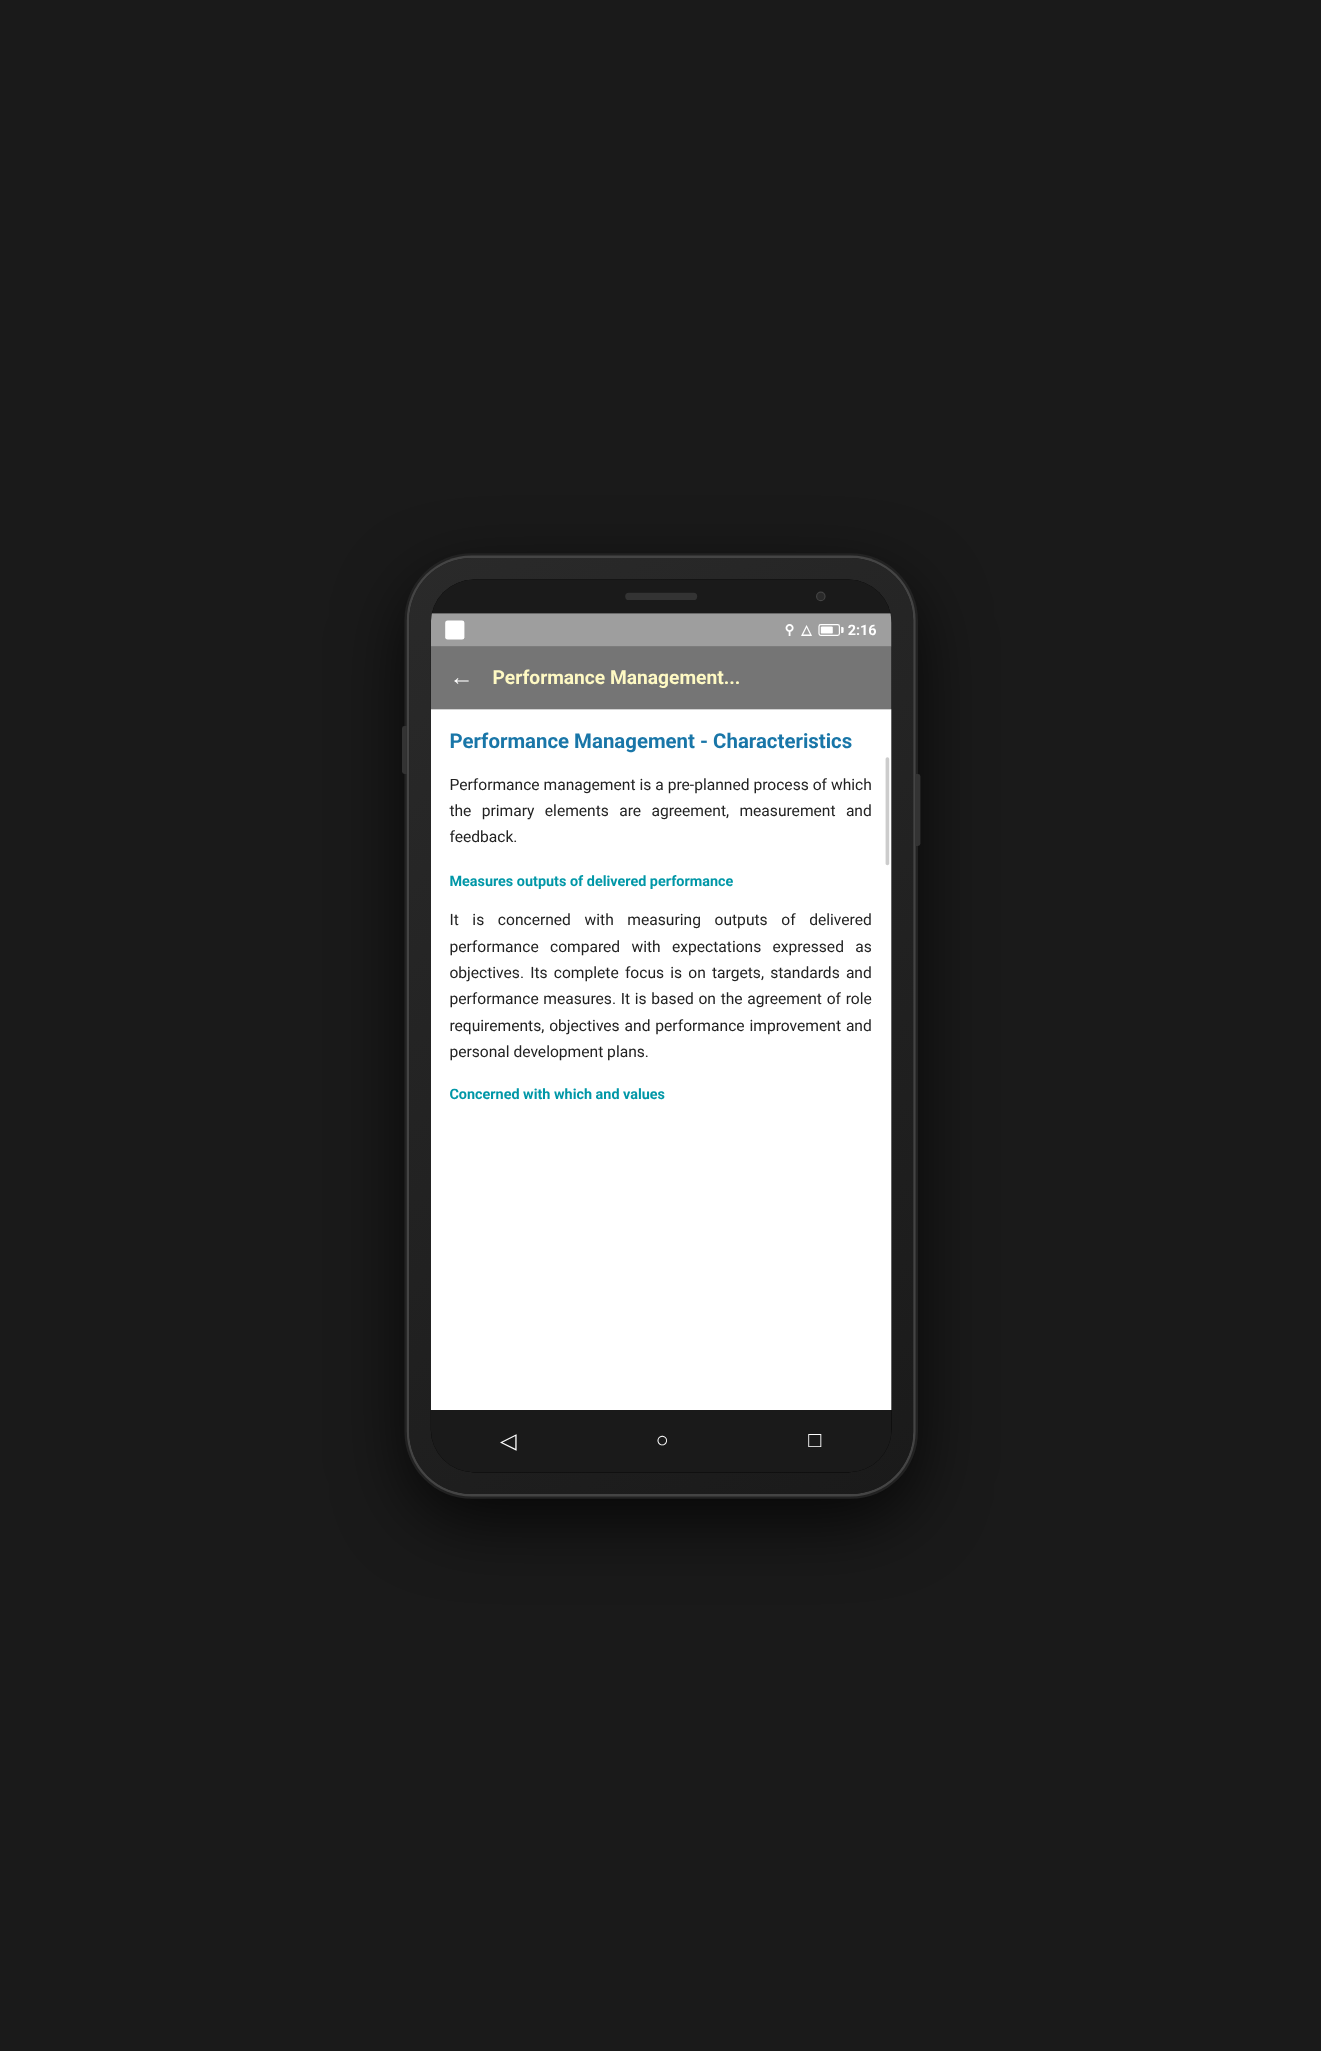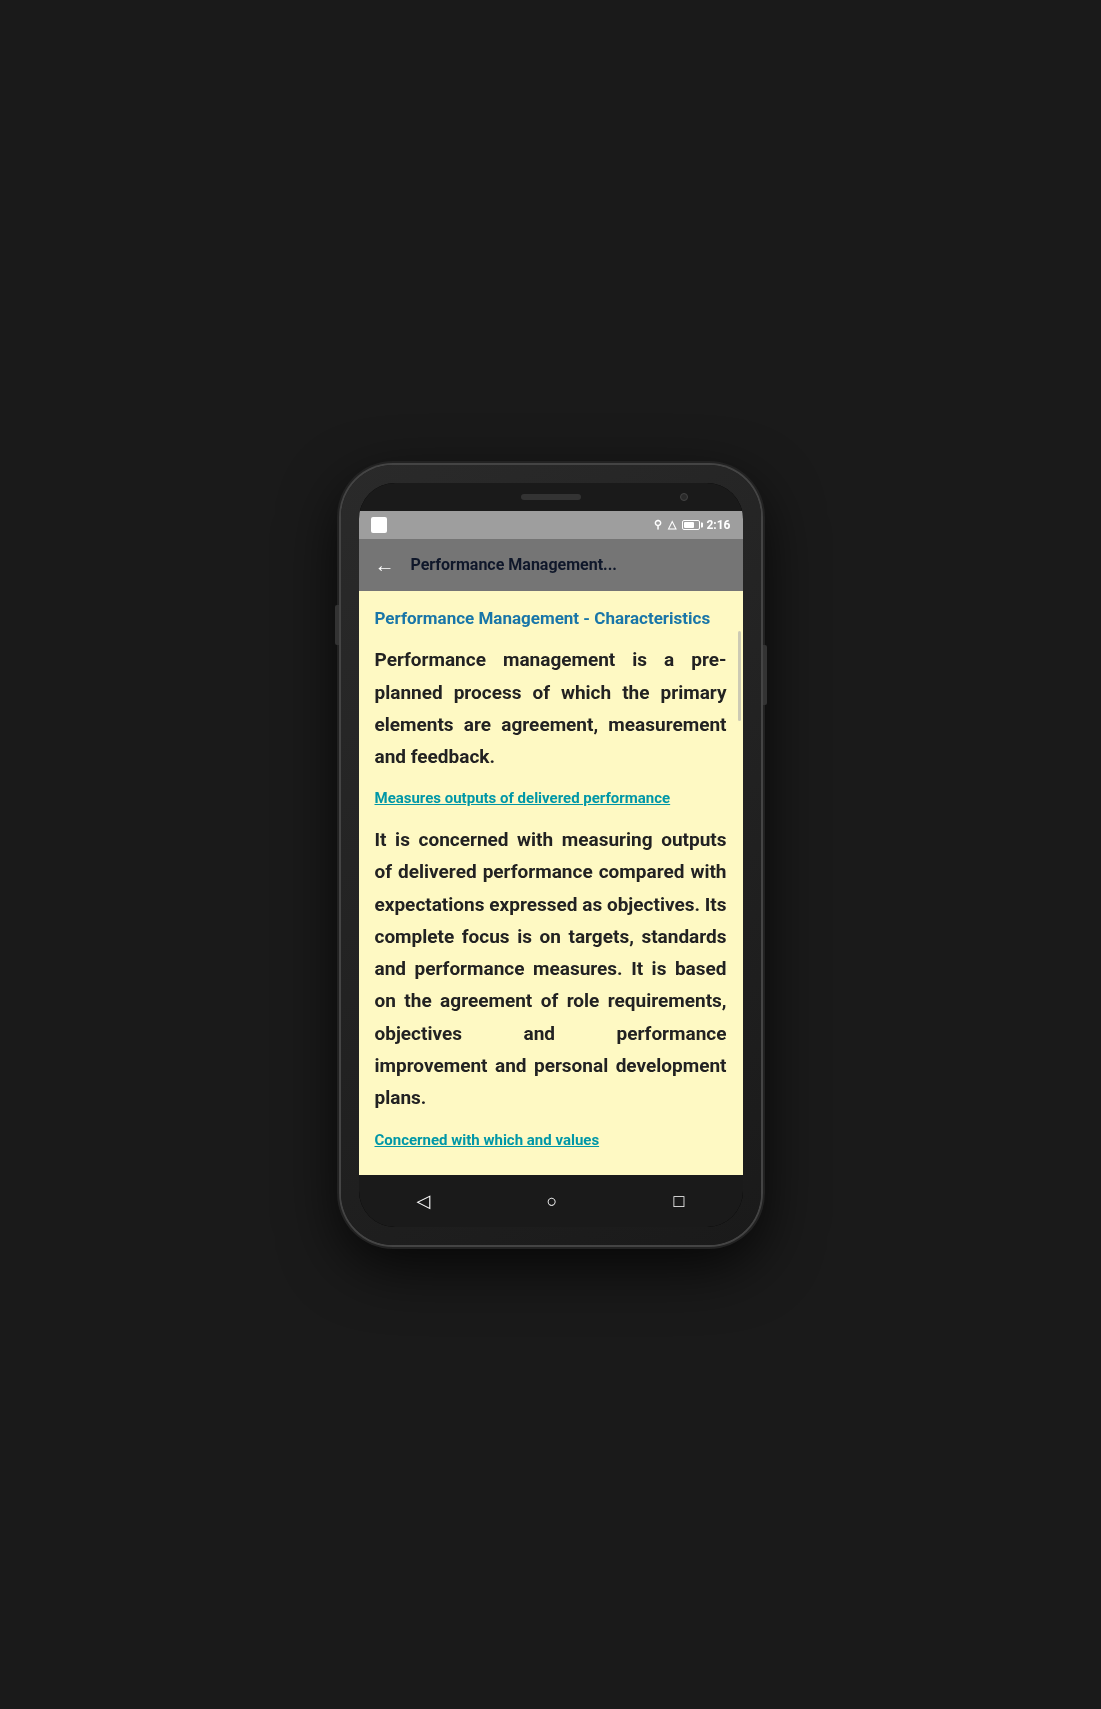--- a/index.html
+++ b/index.html
@@ -151,30 +151,30 @@
     }
 
     .back-btn {
       color: white;
       font-size: 20px;
       cursor: pointer;
       user-select: none;
     }
 
     .app-bar-title {
-      color: #0f172a;
+      color: #fef9c3;
       font-size: 16px;
       font-weight: bold;
       flex: 1;
     }
 
     
     .content-area {
       flex: 1;
-      background: #fef9c3;
+      background: #ffffff;
       overflow-y: auto;
       padding: 16px;
     }
 
     .content-area::-webkit-scrollbar {
       width: 4px;
     }
 
     .content-area::-webkit-scrollbar-thumb {
       background: #ccc;
@@ -183,40 +183,38 @@
     .page-title {
       color: #1976a8;
       font-size: 17px;
       font-weight: bold;
       margin-bottom: 14px;
       line-height: 1.4;
     }
 
     .body-text {
       color: #222;
-      font-size: 19px;
+      font-size: 13px;
       line-height: 1.7;
       text-align: justify;
       margin-bottom: 14px;
-      font-weight: bold;
     }
 
     .purple-text {
       color: #7b5ea7;
       font-size: 13px;
       line-height: 1.7;
       text-align: justify;
       margin-bottom: 18px;
     }
 
     .section-heading {
       color: #0097a7;
-      font-size: 15px;
+      font-size: 12px;
       font-weight: bold;
-      text-decoration: underline;
       margin-bottom: 14px;
       line-height: 1.5;
     }
 
     
     .bottom-nav {
       background: #1a1a1a;
       height: 52px;
       display: flex;
       align-items: center;

